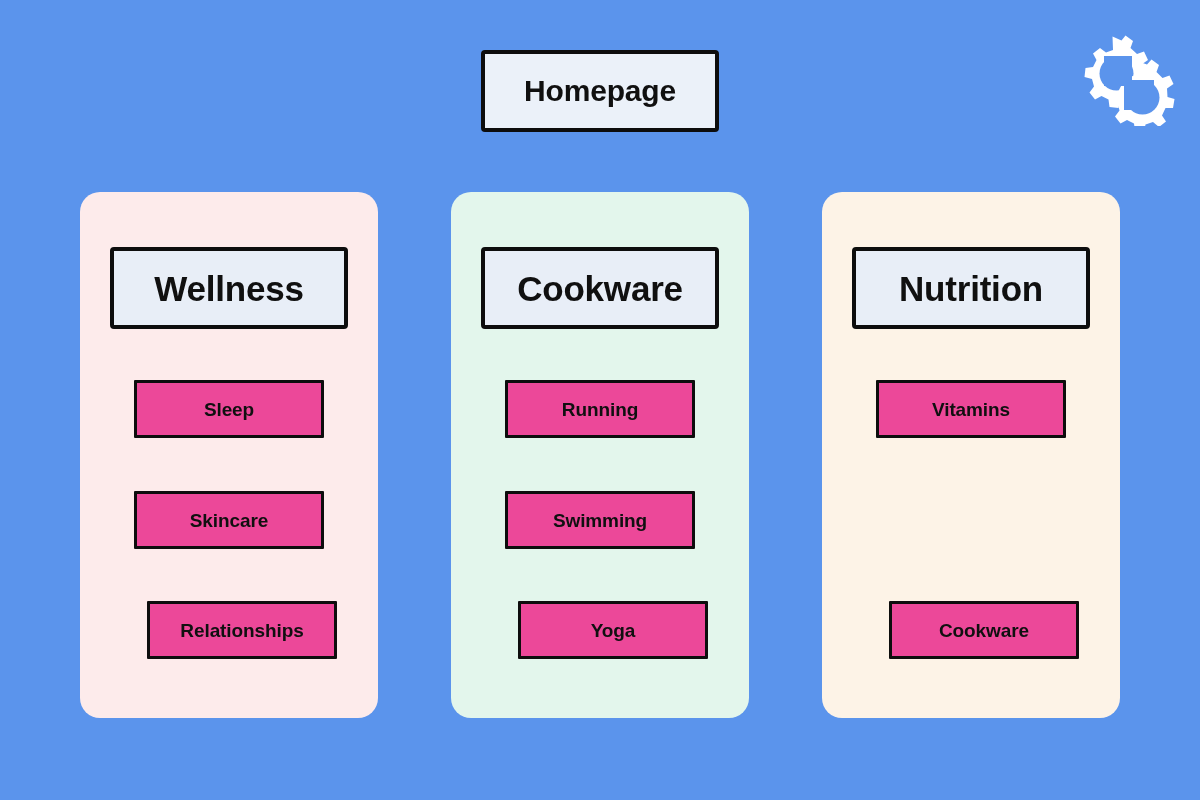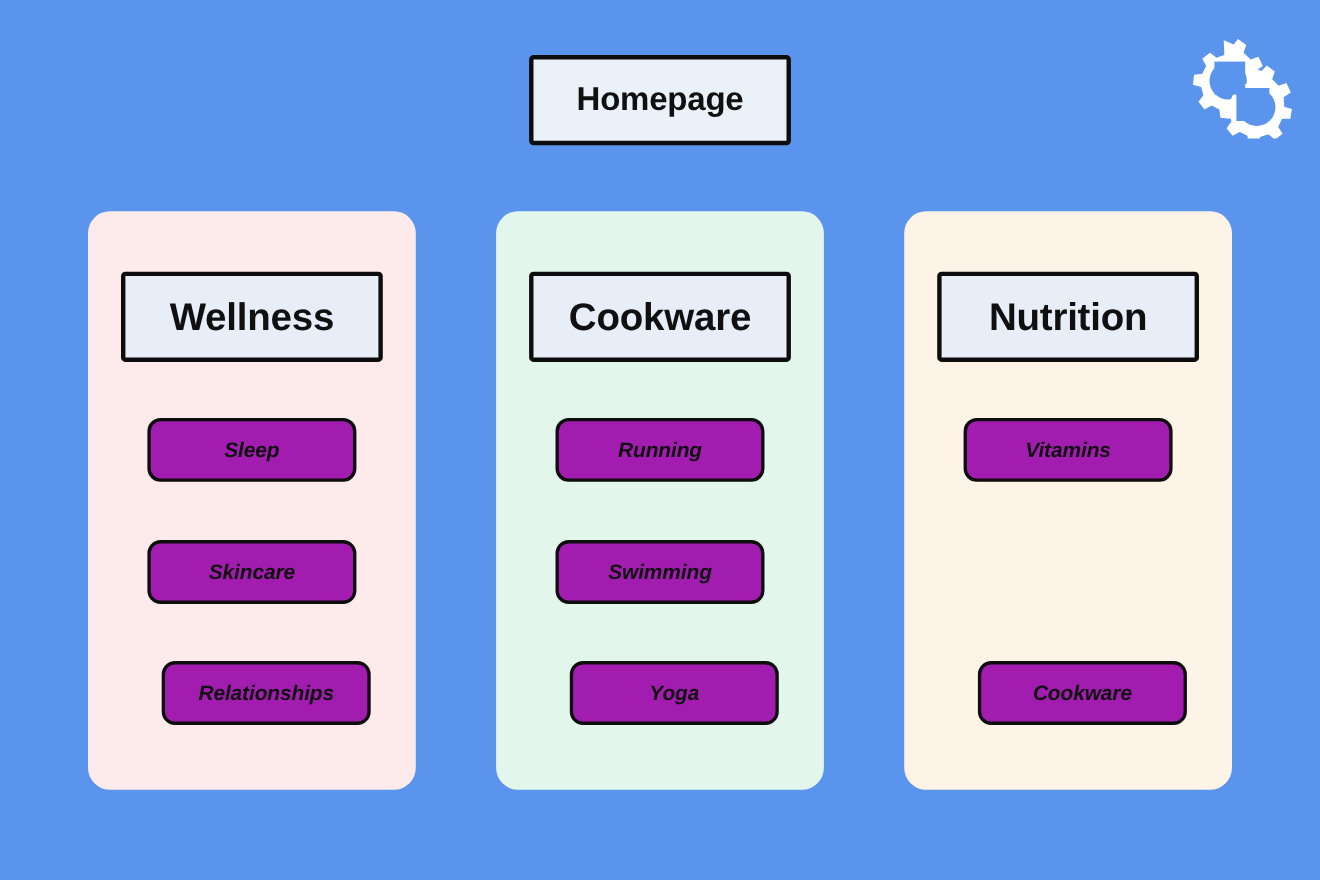--- a/index.html
+++ b/index.html
@@ -90,27 +90,26 @@
     line-height: 1;
   }
 
   
   .child-item {
     position: absolute;
     left: 54px;
     width: 190px;
     height: 58px;
     box-sizing: border-box;
-    background: #a21caf;
+    background: #ec4899;
     border: 3px solid #0d0d0d;
-    border-radius: 12px;
+    border-radius: 1px;
     display: flex;
     align-items: center;
     justify-content: center;
-    font-style: italic;
   }
   .child-item.idx-0 { top: 188px; }
   .child-item.idx-1 { top: 299px; }
   .child-item.idx-2 { top: 409px; margin-left: 13px; }
 
   .child-item .node-label {
     font-size: 19px;
     font-weight: bold;
     color: #101010;
     letter-spacing: -0.1px;

